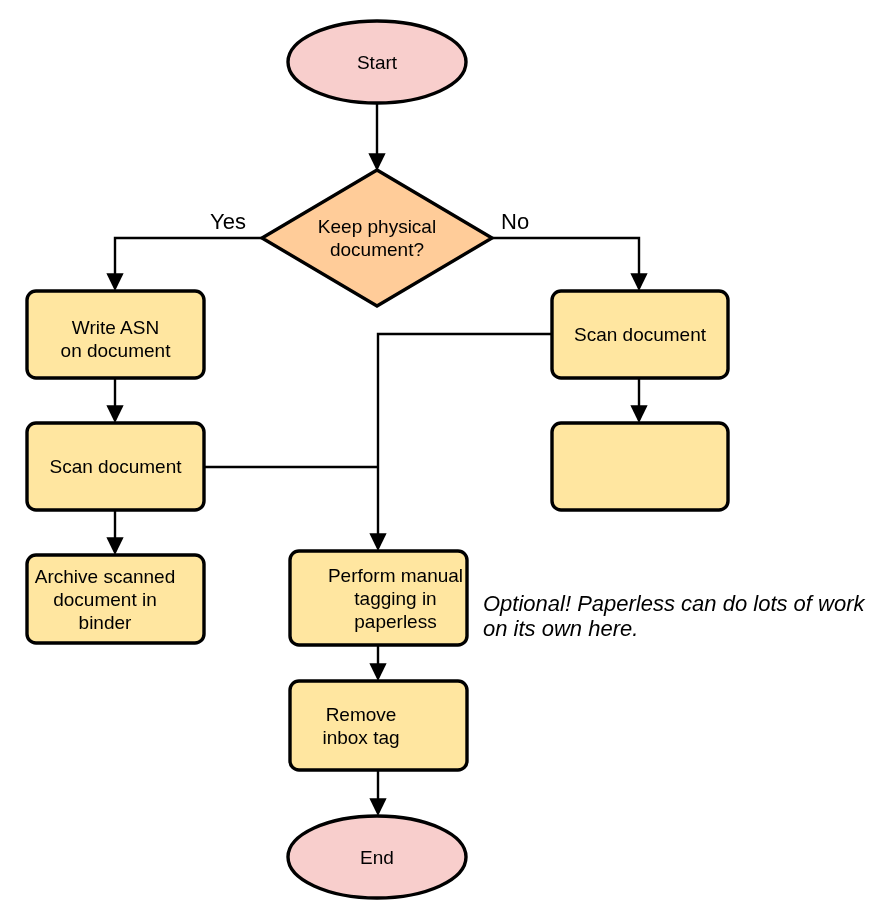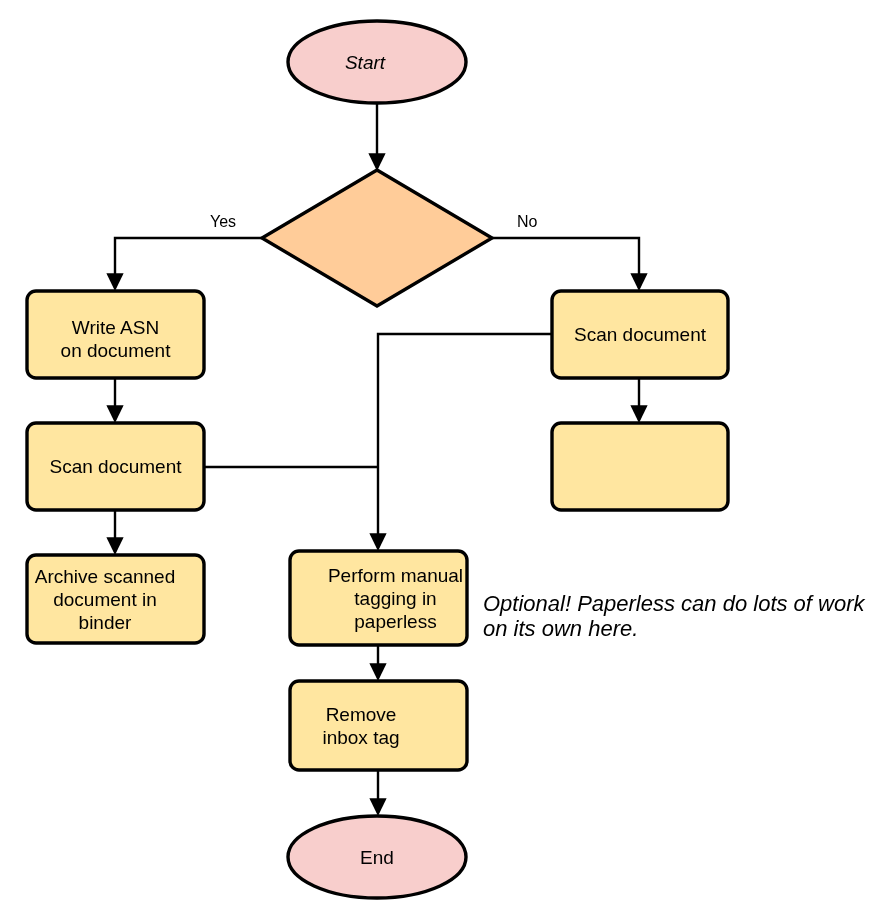--- a/index.html
+++ b/index.html
@@ -35,21 +35,21 @@
     font-family: "Liberation Sans", sans-serif;
     font-size: 19px;
     line-height: 23px;
     white-space: pre-line;
     pointer-events: none;
   }
   .edge-label {
     position: absolute;
     color: #000000;
     font-family: "Liberation Sans", sans-serif;
-    font-size: 16px;
+    font-size: 22px;
     line-height: 22px;
     white-space: nowrap;
   }
   .annotation {
     position: absolute;
     color: #000000;
     font-family: "Liberation Sans", sans-serif;
     font-style: italic;
     font-size: 22px;
     line-height: 25px;
@@ -105,22 +105,24 @@
 
     <rect x="552" y="423" width="176" height="87" rx="9" ry="9" fill="#ffe6a0" stroke="#000000" stroke-width="3.4"></rect>
 
     <rect x="290" y="551" width="177" height="94" rx="9" ry="9" fill="#ffe6a0" stroke="#000000" stroke-width="3.4"></rect>
 
     <rect x="290" y="681" width="177" height="89" rx="9" ry="9" fill="#ffe6a0" stroke="#000000" stroke-width="3.4"></rect>
 
     <ellipse cx="377" cy="857" rx="89" ry="41" fill="#f8cecc" stroke="#000000" stroke-width="3.4"></ellipse>
   </svg>
 
-  <div class="node-label" style="left:276px; top:21px; width:178px; height:82px;font-style:italic;">Start</div>
+  <div class="node-label" style="left:288px; top:21px; width:178px; height:82px;">Start</div>
 
+  <div class="node-label" style="left:277px; top:212px; width:200px; height:52px;">Keep physical
+document?</div>
 
   <div class="node-label" style="left:27px; top:291px; width:177px; height:96px;">Write ASN
 on document</div>
 
   <div class="node-label" style="left:27px; top:423px; width:177px; height:87px;">Scan document</div>
 
   <div class="node-label" style="left:13px; top:555px; width:184px; height:88px;">Archive scanned
 document in
 binder</div>
 
@@ -131,17 +133,17 @@
 tagging in
 paperless</div>
 
   <div class="node-label" style="left:290px; top:681px; width:142px; height:89px;">Remove
 inbox tag</div>
 
   <div class="node-label" style="left:288px; top:816px; width:178px; height:82px;">End</div>
 
   <div class="edge-label" style="left:210px; top:211px;">Yes</div>
 
-  <div class="edge-label" style="left:517px; top:211px;">No</div>
+  <div class="edge-label" style="left:501px; top:211px;">No</div>
 
   <div class="annotation" style="left:483px; top:591px;">Optional! Paperless can do lots of work on its own here.</div>
 
 </div>
 
 </body></html>

